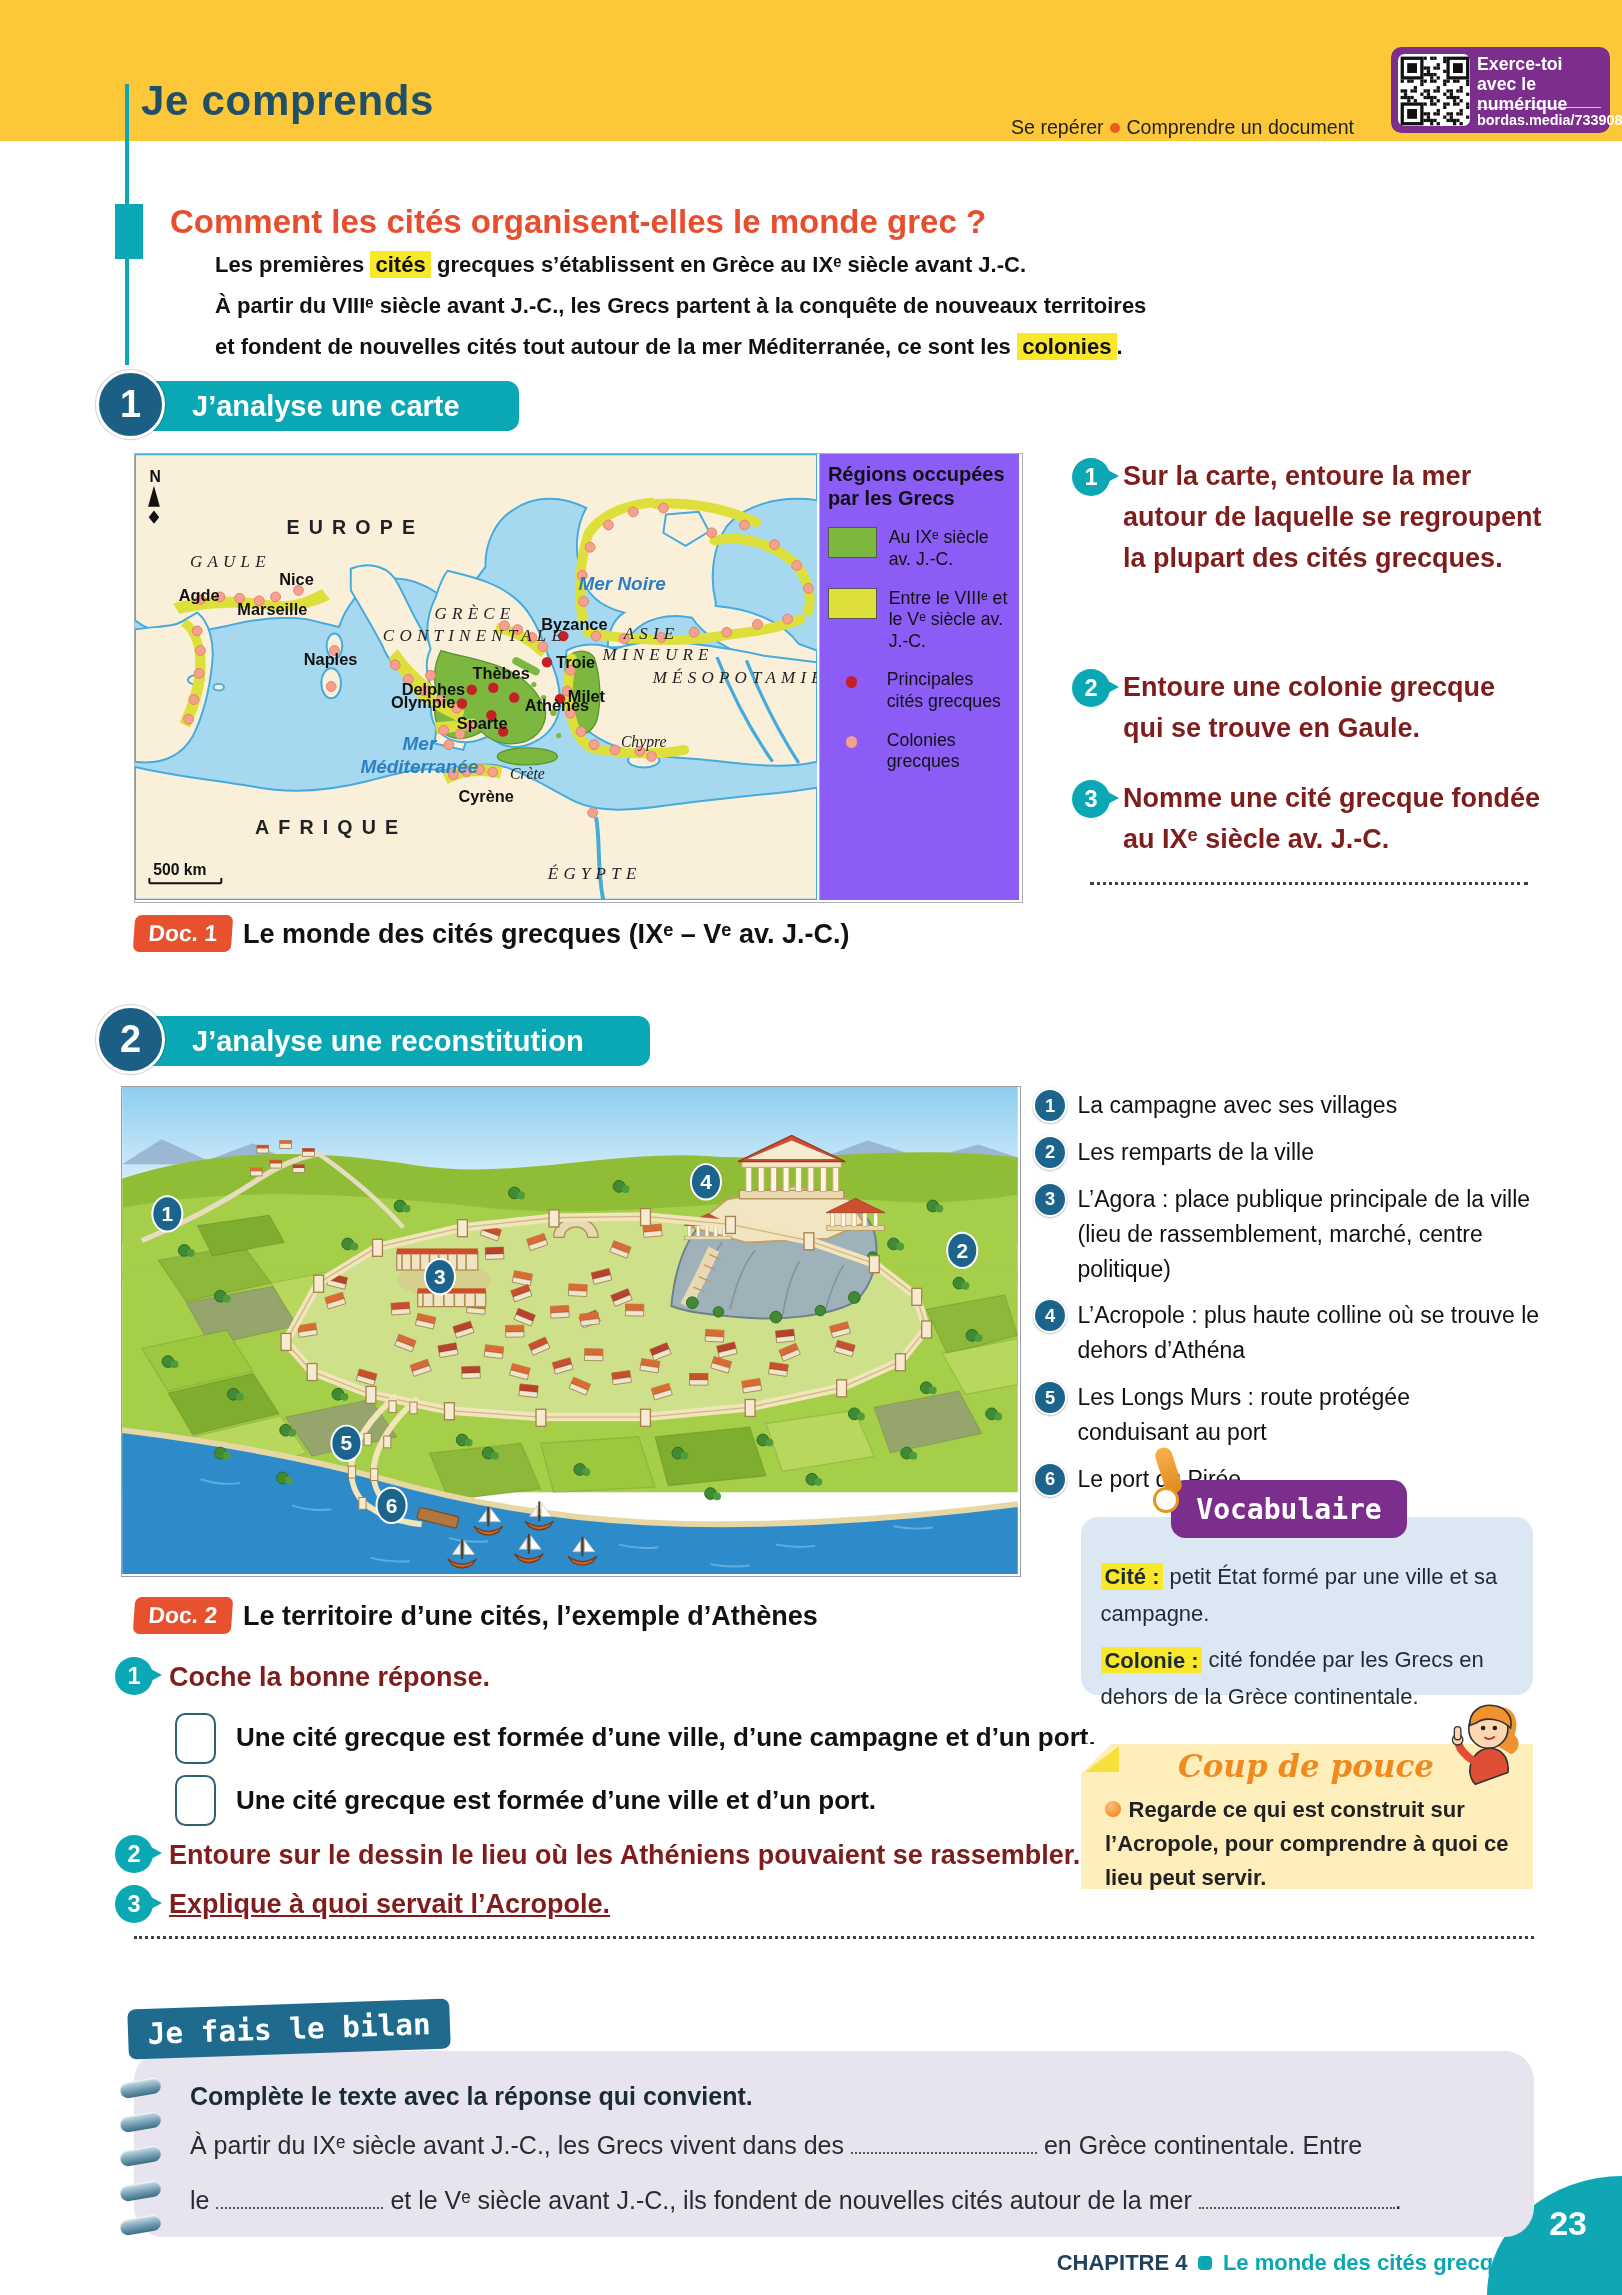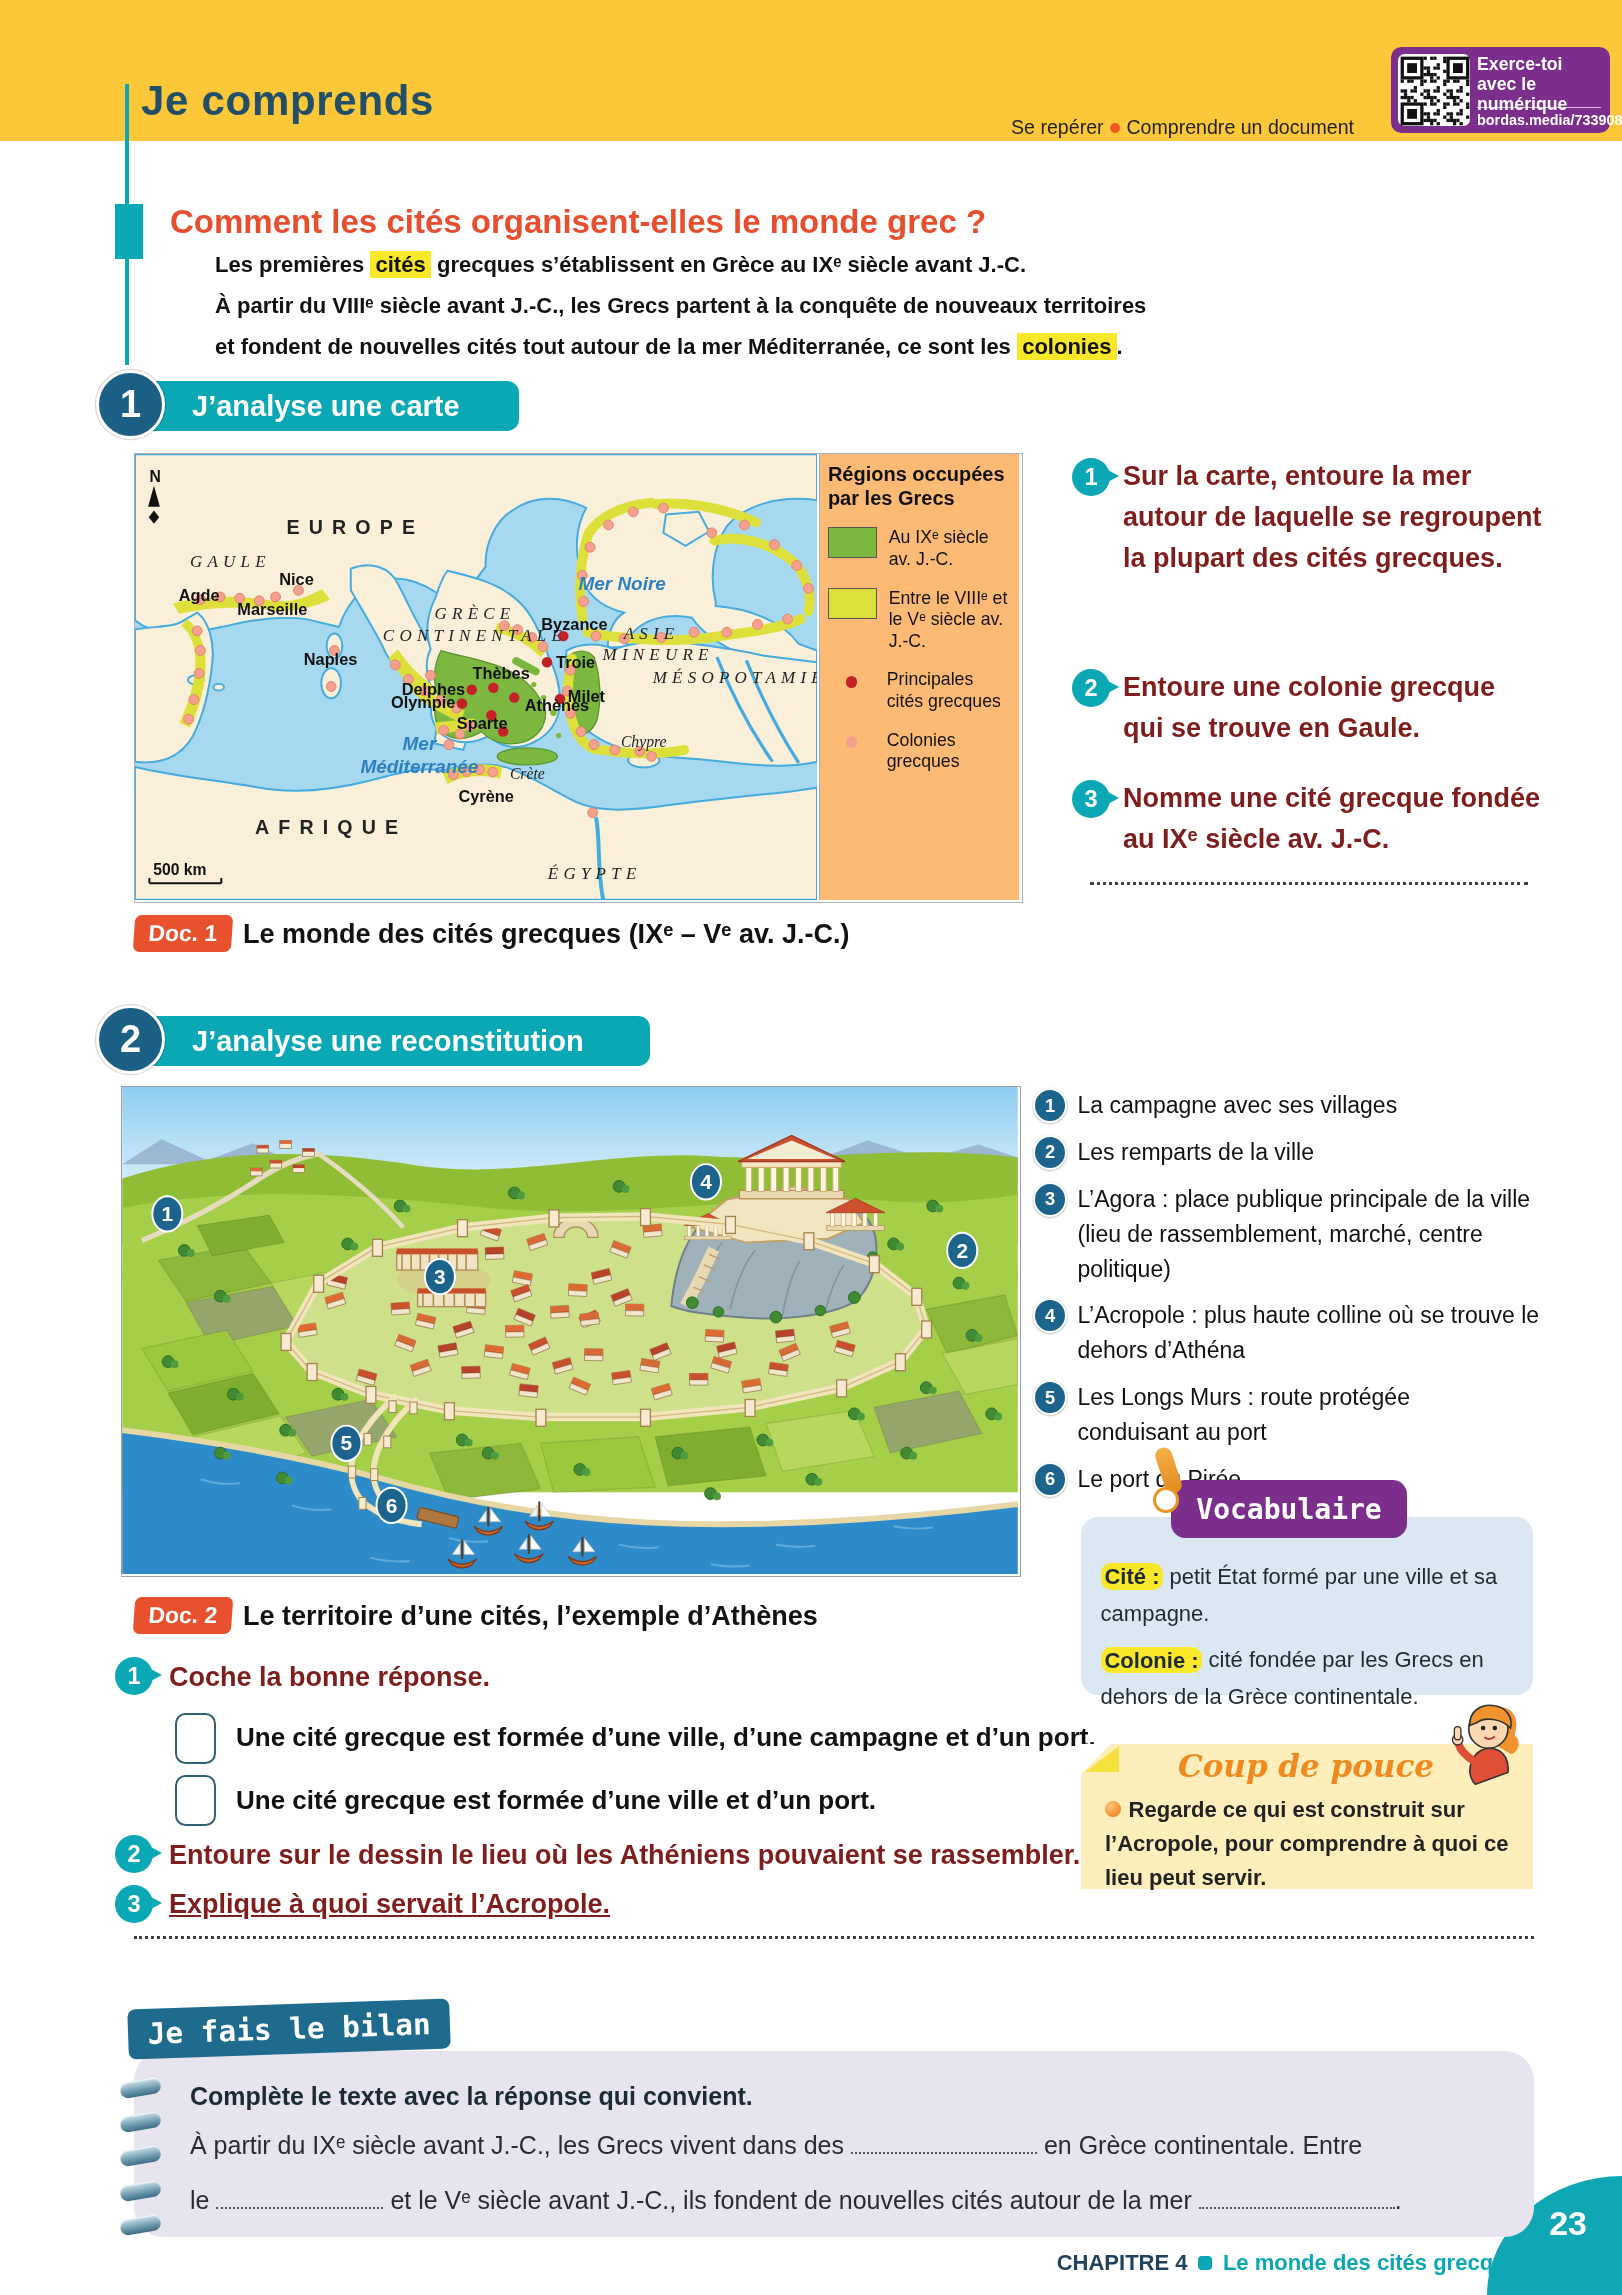--- a/index.html
+++ b/index.html
@@ -23,21 +23,21 @@
   .introline{font-size:22px;font-weight:bold;color:#111;margin-left:45px;}
   .hl{background:#f9e829;padding:1.3px 5.2px;}
   
   .numcircle{width:63px;height:63px;border-radius:50%;background:#1b5f84;border:3.9px solid #fff;
              box-shadow:0 0 0 1.3px rgba(0,0,0,.15);color:#fff;font-size:38px;font-weight:bold;
              display:flex;align-items:center;justify-content:center;z-index:3;}
   .pill{background:#0aa7b5;border-radius:11.8px;color:#fff;font-weight:bold;font-size:29px;
         display:flex;align-items:center;padding-left:58px;z-index:2;}
   
   #fig1{left:134px;top:453px;width:887px;height:448px;border:1.3px solid #aab0b5;background:#fff;}
-  #legend{left:684px;top:0;width:200px;height:446px;background:#fdba74;border-left:1.3px solid #aab0b5;padding:9.2px 7.9px;box-sizing:border-box;}
+  #legend{left:684px;top:0;width:200px;height:446px;background:#8b5cf6;border-left:1.3px solid #aab0b5;padding:9.2px 7.9px;box-sizing:border-box;}
   .leg-title{font-size:20px;font-weight:bold;color:#111;line-height:23.6px;}
   .leg-item{display:flex;margin-top:17px;align-items:flex-start;}
   .leg-sw{width:47px;height:29px;border:1.3px solid #555;margin-right:11.8px;flex:none;}
   .leg-dot{width:11.8px;height:11.8px;border-radius:50%;margin:6.5px 29.4px 0 17.7px;flex:none;}
   .leg-lab{font-size:17.7px;line-height:21.6px;color:#111;}
   
   .qbadge{width:38px;height:38px;border-radius:50%;background:#0aa7b5;color:#fff;font-weight:bold;
           font-size:23.6px;display:flex;align-items:center;justify-content:center;}
   .qbadge::after{content:"";position:absolute;right:-9.2px;top:11px;border-left:13px solid #0aa7b5;
           border-top:7.9px solid transparent;border-bottom:7.9px solid transparent;}
@@ -52,21 +52,21 @@
              box-shadow:0 0.7px 2px rgba(0,0,0,.35);color:#fff;font-size:18.3px;font-weight:bold;
              display:flex;align-items:center;justify-content:center;flex:none;}
   .flab{font-size:23px;color:#111;line-height:35px;}
   
   #vocpill{left:1171px;top:1480px;width:236px;height:58px;background:#7b2e8c;border-radius:14.4px;
            color:#fff;display:flex;align-items:center;justify-content:center;
            font-family:"DejaVu Sans Mono","Liberation Mono",monospace;font-size:28px;font-weight:bold;z-index:3;}
   #vocbox{left:1081px;top:1517px;width:452px;height:178px;background:#dbe8f3;border-radius:17px;z-index:2;
           padding:41px 19.6px 0 19.6px;box-sizing:border-box;}
   .vocline{font-size:22px;line-height:37px;color:#1d2a33;}
-  .vterm{background:#f9e829;font-weight:bold;padding:0.7px 3.9px;border-radius:10px;}
+  .vterm{background:#f9e829;font-weight:bold;padding:0.7px 3.9px;}
   
   .checkbox{width:37px;height:47px;border:2.6px solid #2e6175;border-radius:10.5px;background:#fff;}
   .choicetext{font-size:26px;font-weight:bold;color:#111;text-align:right;}
   
   #coupbox{left:1081px;top:1744px;width:452px;height:145px;background:#fdeebb;z-index:2;}
   #coupfold{left:1081px;top:1744px;border-top:30px solid #fff;border-right:30px solid transparent;z-index:4;}
   #coupfold2{left:1085px;top:1746px;width:34px;height:26px;background:#f6e03c;clip-path:polygon(0 100%,100% 100%,100% 0);z-index:3;}
   #couptitle{left:1178px;top:1748px;font-family:"DejaVu Serif","Liberation Serif",serif;font-style:italic;
              font-weight:bold;font-size:31px;color:#ef8a1e;z-index:4;}
   #couptext{left:1105px;top:1793px;width:409px;font-size:22px;font-weight:bold;color:#222;line-height:34px;z-index:4;}

